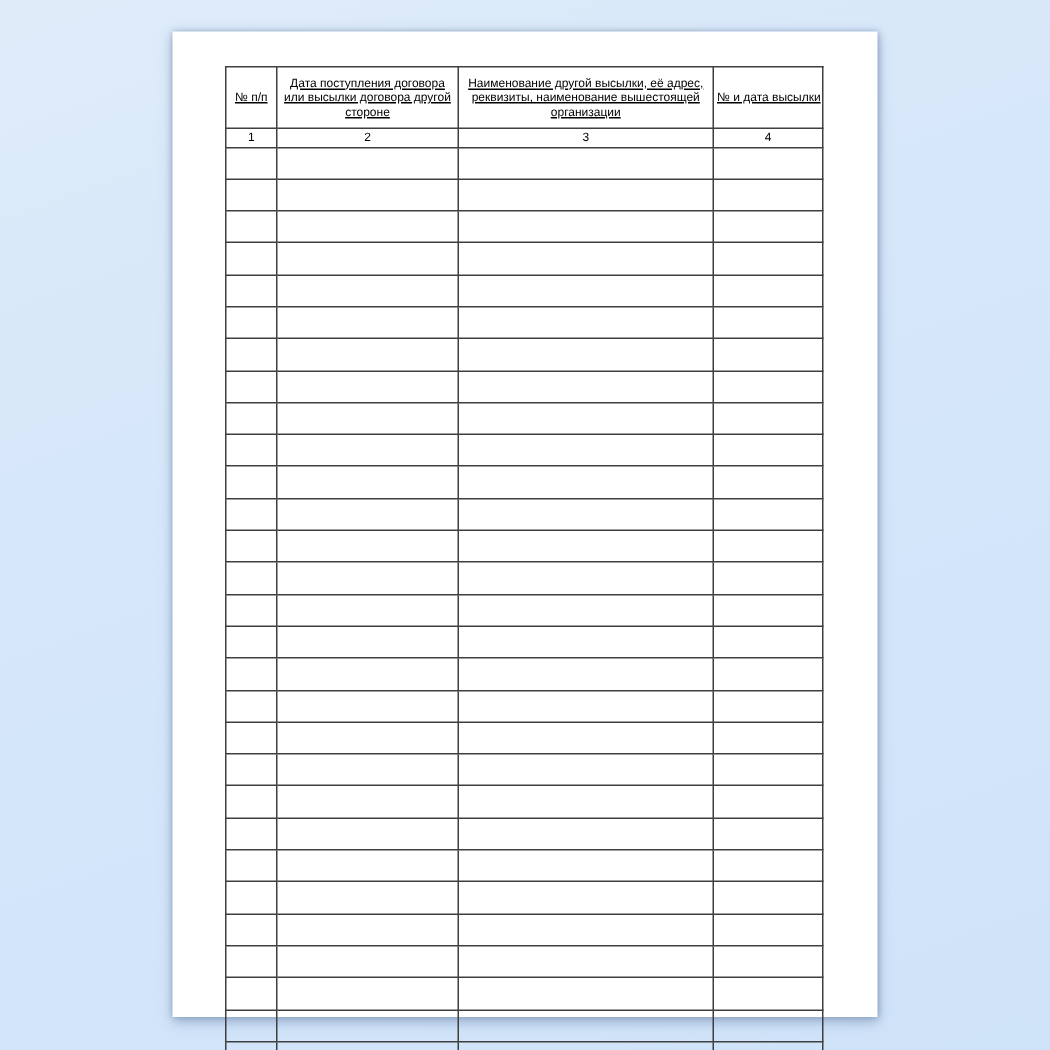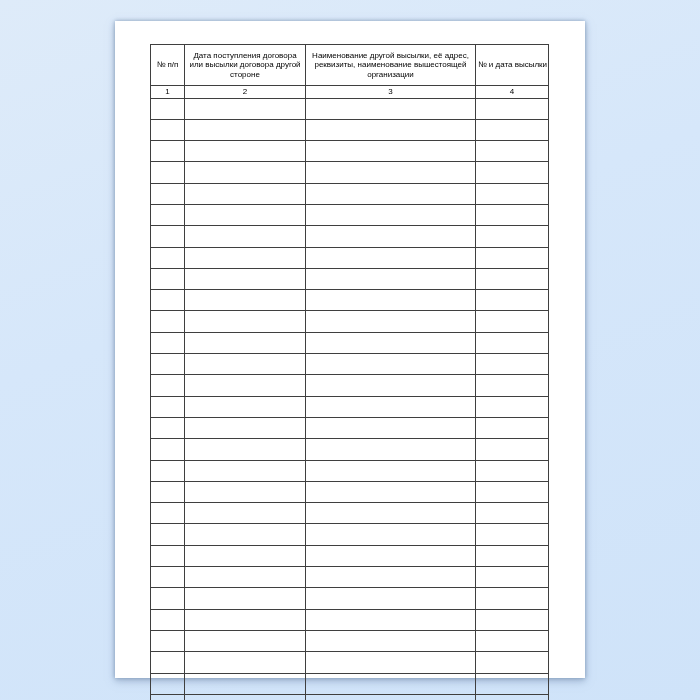--- a/index.html
+++ b/index.html
@@ -41,21 +41,21 @@
     border: 1px solid #3f3f3f;
     padding: 1px 2px;
     font-size: 8px;
     line-height: 9.5px;
     color: #000000;
     font-weight: normal;
     text-align: center;
     vertical-align: middle;
     overflow: hidden;
   }
-  .doc-table tr.header-row td { height: 37.5px; }
+  .doc-table tr.header-row td { height: 37.5px; text-decoration: underline; }
   .doc-table tr.numbers-row td { height: 10px; line-height: 10px; }
   .doc-table tr.data-row td    { height: 18.3px; }
   .nowrap { white-space: nowrap; }
 </style>
 </head>
 <body>
 
 <div class="scene">
   <div class="paper">
     <table class="doc-table">

